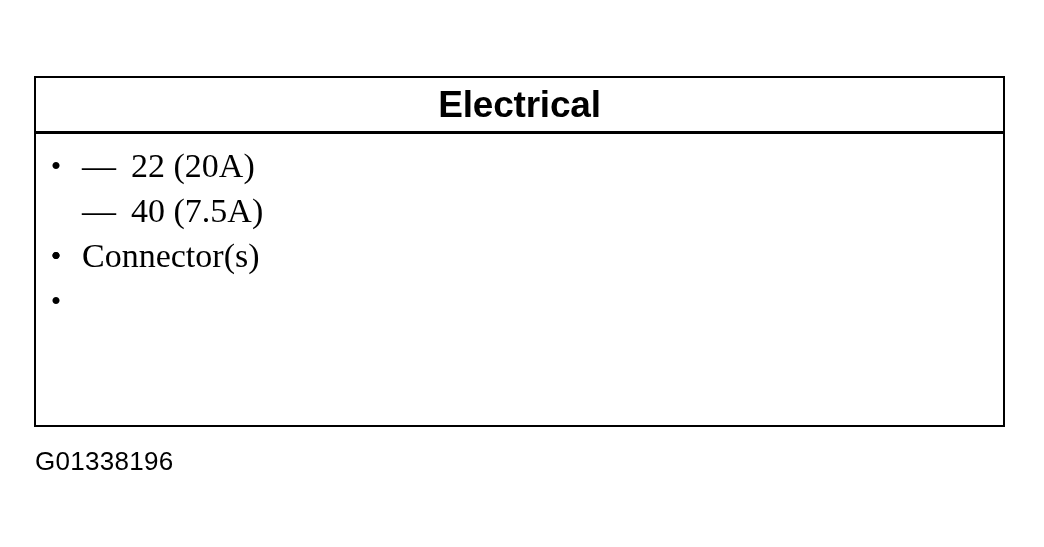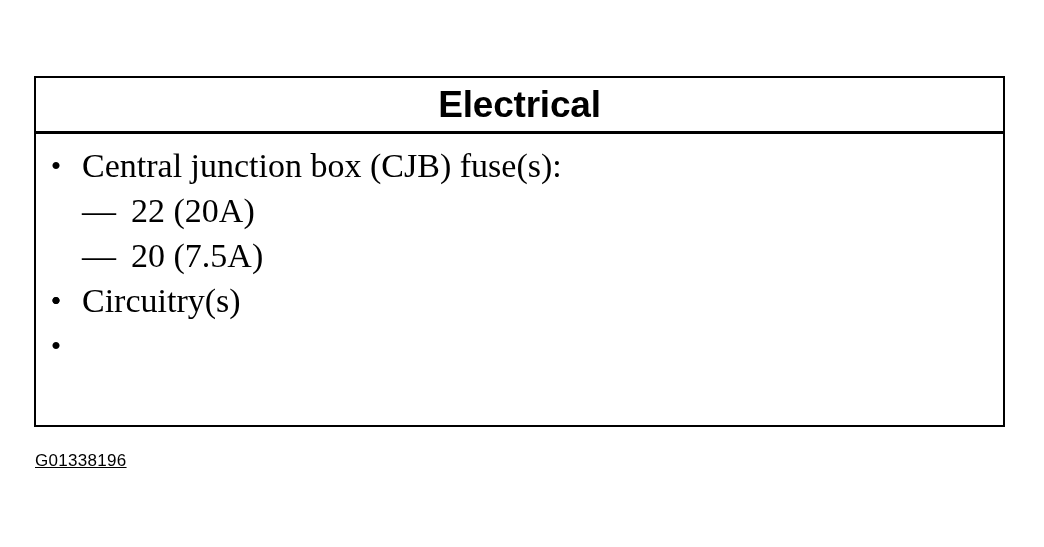--- a/index.html
+++ b/index.html
@@ -96,61 +96,59 @@
     font-size: 34px;
     line-height: 45px;
   }
 
   
   #figure-caption {
     position: absolute;
     left: 35px;
     top: 448px;
     font-family: "Liberation Sans", sans-serif;
-    font-size: 17px;
+    font-size: 26px;
     line-height: 26px;
     letter-spacing: 0.3px;
     white-space: nowrap;
-    text-decoration: underline;
   }
 </style>
 </head>
 <body>
 
 <div id="spec-table">
 
   <div id="table-header">
     <div id="table-title">Electrical</div>
   </div>
 
   <div id="table-body">
     <ul class="bullet-list">
 
       <li class="bullet-item">
         <span class="bullet-marker">•</span>
-        <span class="item-label">Central junction box (CJB) fuse(s):</span>
         <ul class="dash-list">
           <li class="dash-item">
             <span class="dash-marker">—</span>
             <span class="sub-item-label">22 (20A)</span>
           </li>
           <li class="dash-item">
             <span class="dash-marker">—</span>
-            <span class="sub-item-label">20 (7.5A)</span>
+            <span class="sub-item-label">40 (7.5A)</span>
           </li>
         </ul>
       </li>
 
       <li class="bullet-item">
         <span class="bullet-marker">•</span>
       </li>
 
       <li class="bullet-item">
         <span class="bullet-marker">•</span>
-        <span class="item-label">Circuitry(s)</span>
+        <span class="item-label">Connector(s)</span>
       </li>
 
       <li class="bullet-item">
         <span class="bullet-marker">•</span>
       </li>
 
     </ul>
   </div>
 
 </div>

